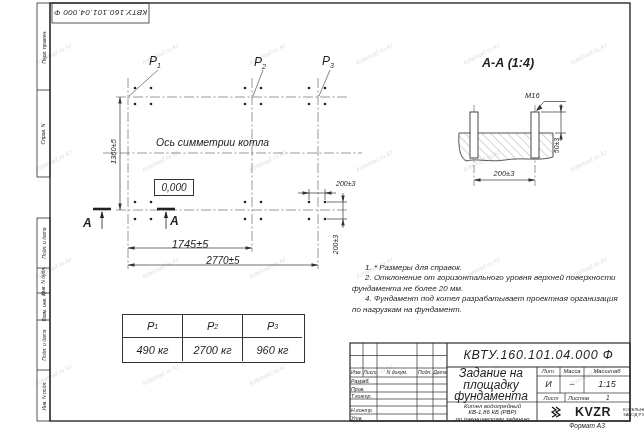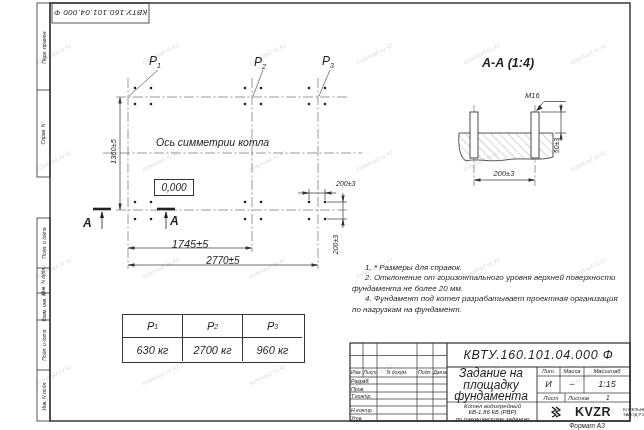--- a/index.html
+++ b/index.html
@@ -269,21 +269,21 @@
         <sub>1</sub>
       </div>
     <div class="cell">
         <span>P</span>
         <sub>2</sub>
       </div>
     <div class="cell">
         <span>P</span>
         <sub>3</sub>
       </div>
-    <div class="cell">630 кг</div>
+    <div class="cell">490 кг</div>
     <div class="cell">2700 кг</div>
     <div class="cell">960 кг</div>
   </div>
 
   <div class="t tb-doc">КВТУ.160.101.04.000 Ф</div>
   <div class="t tb-title">
     <div>Задание на</div>
     <div>площадку</div>
     <div>фундамента</div>
   </div>

